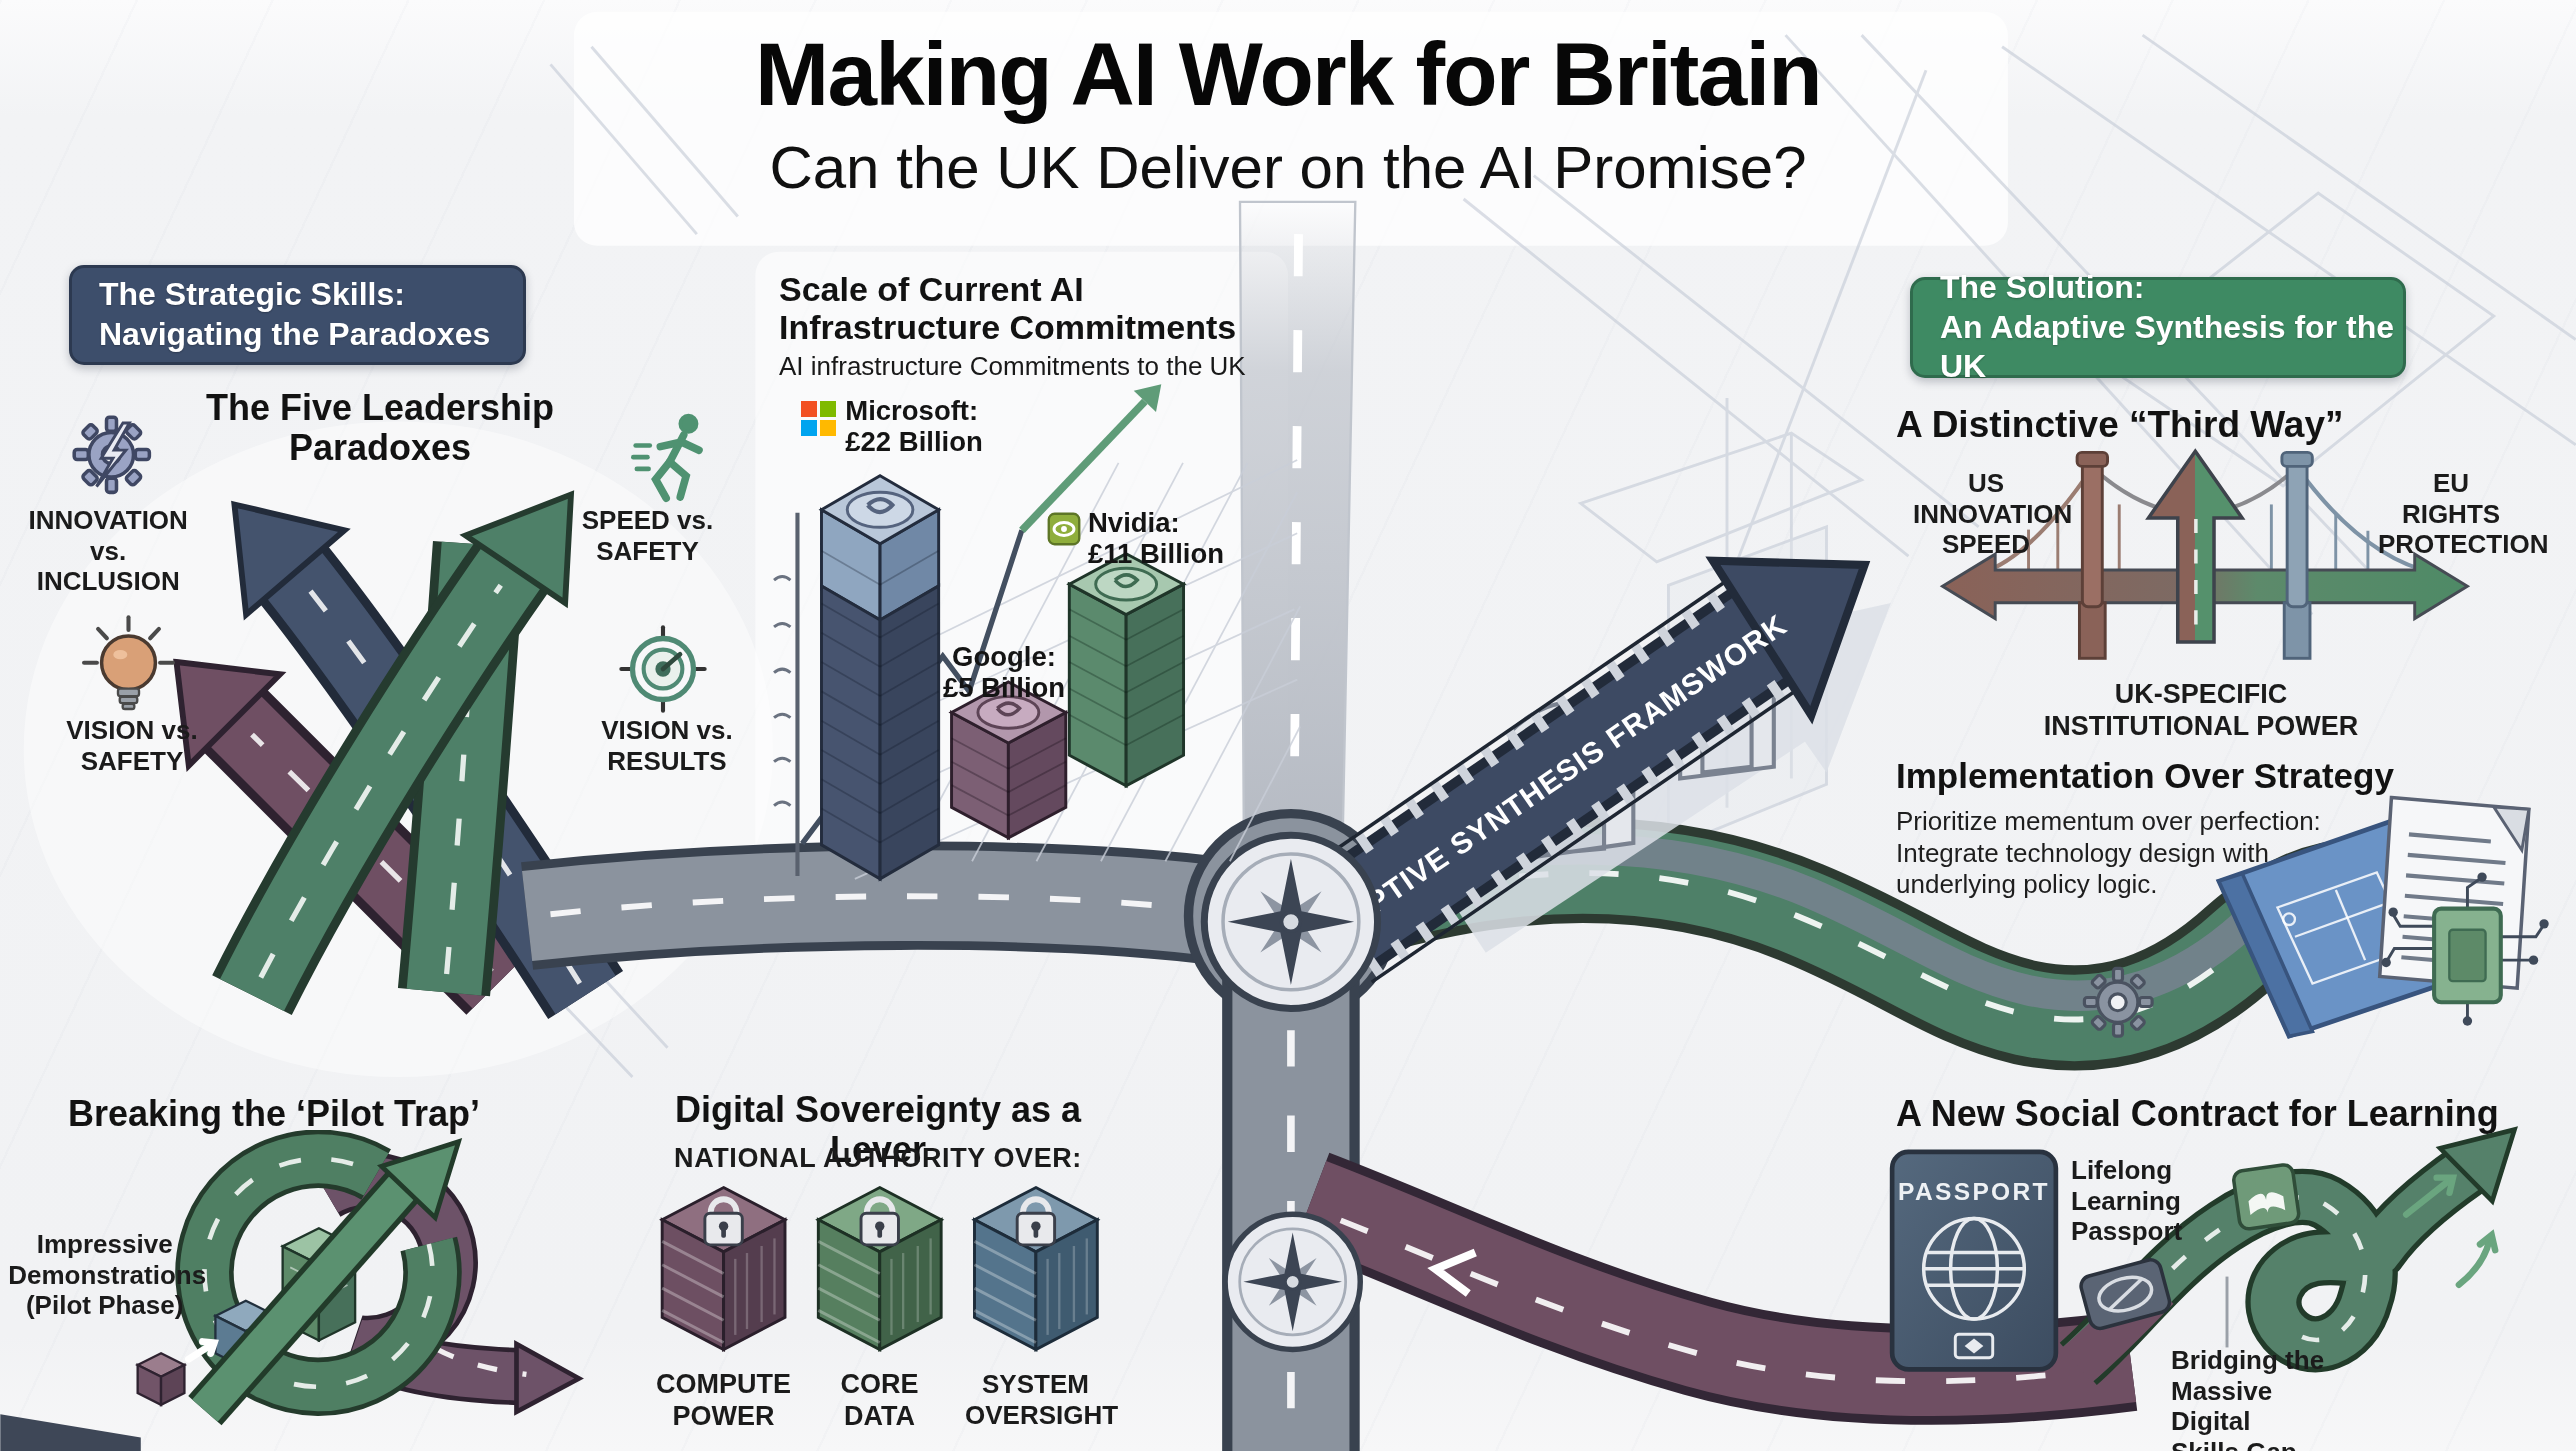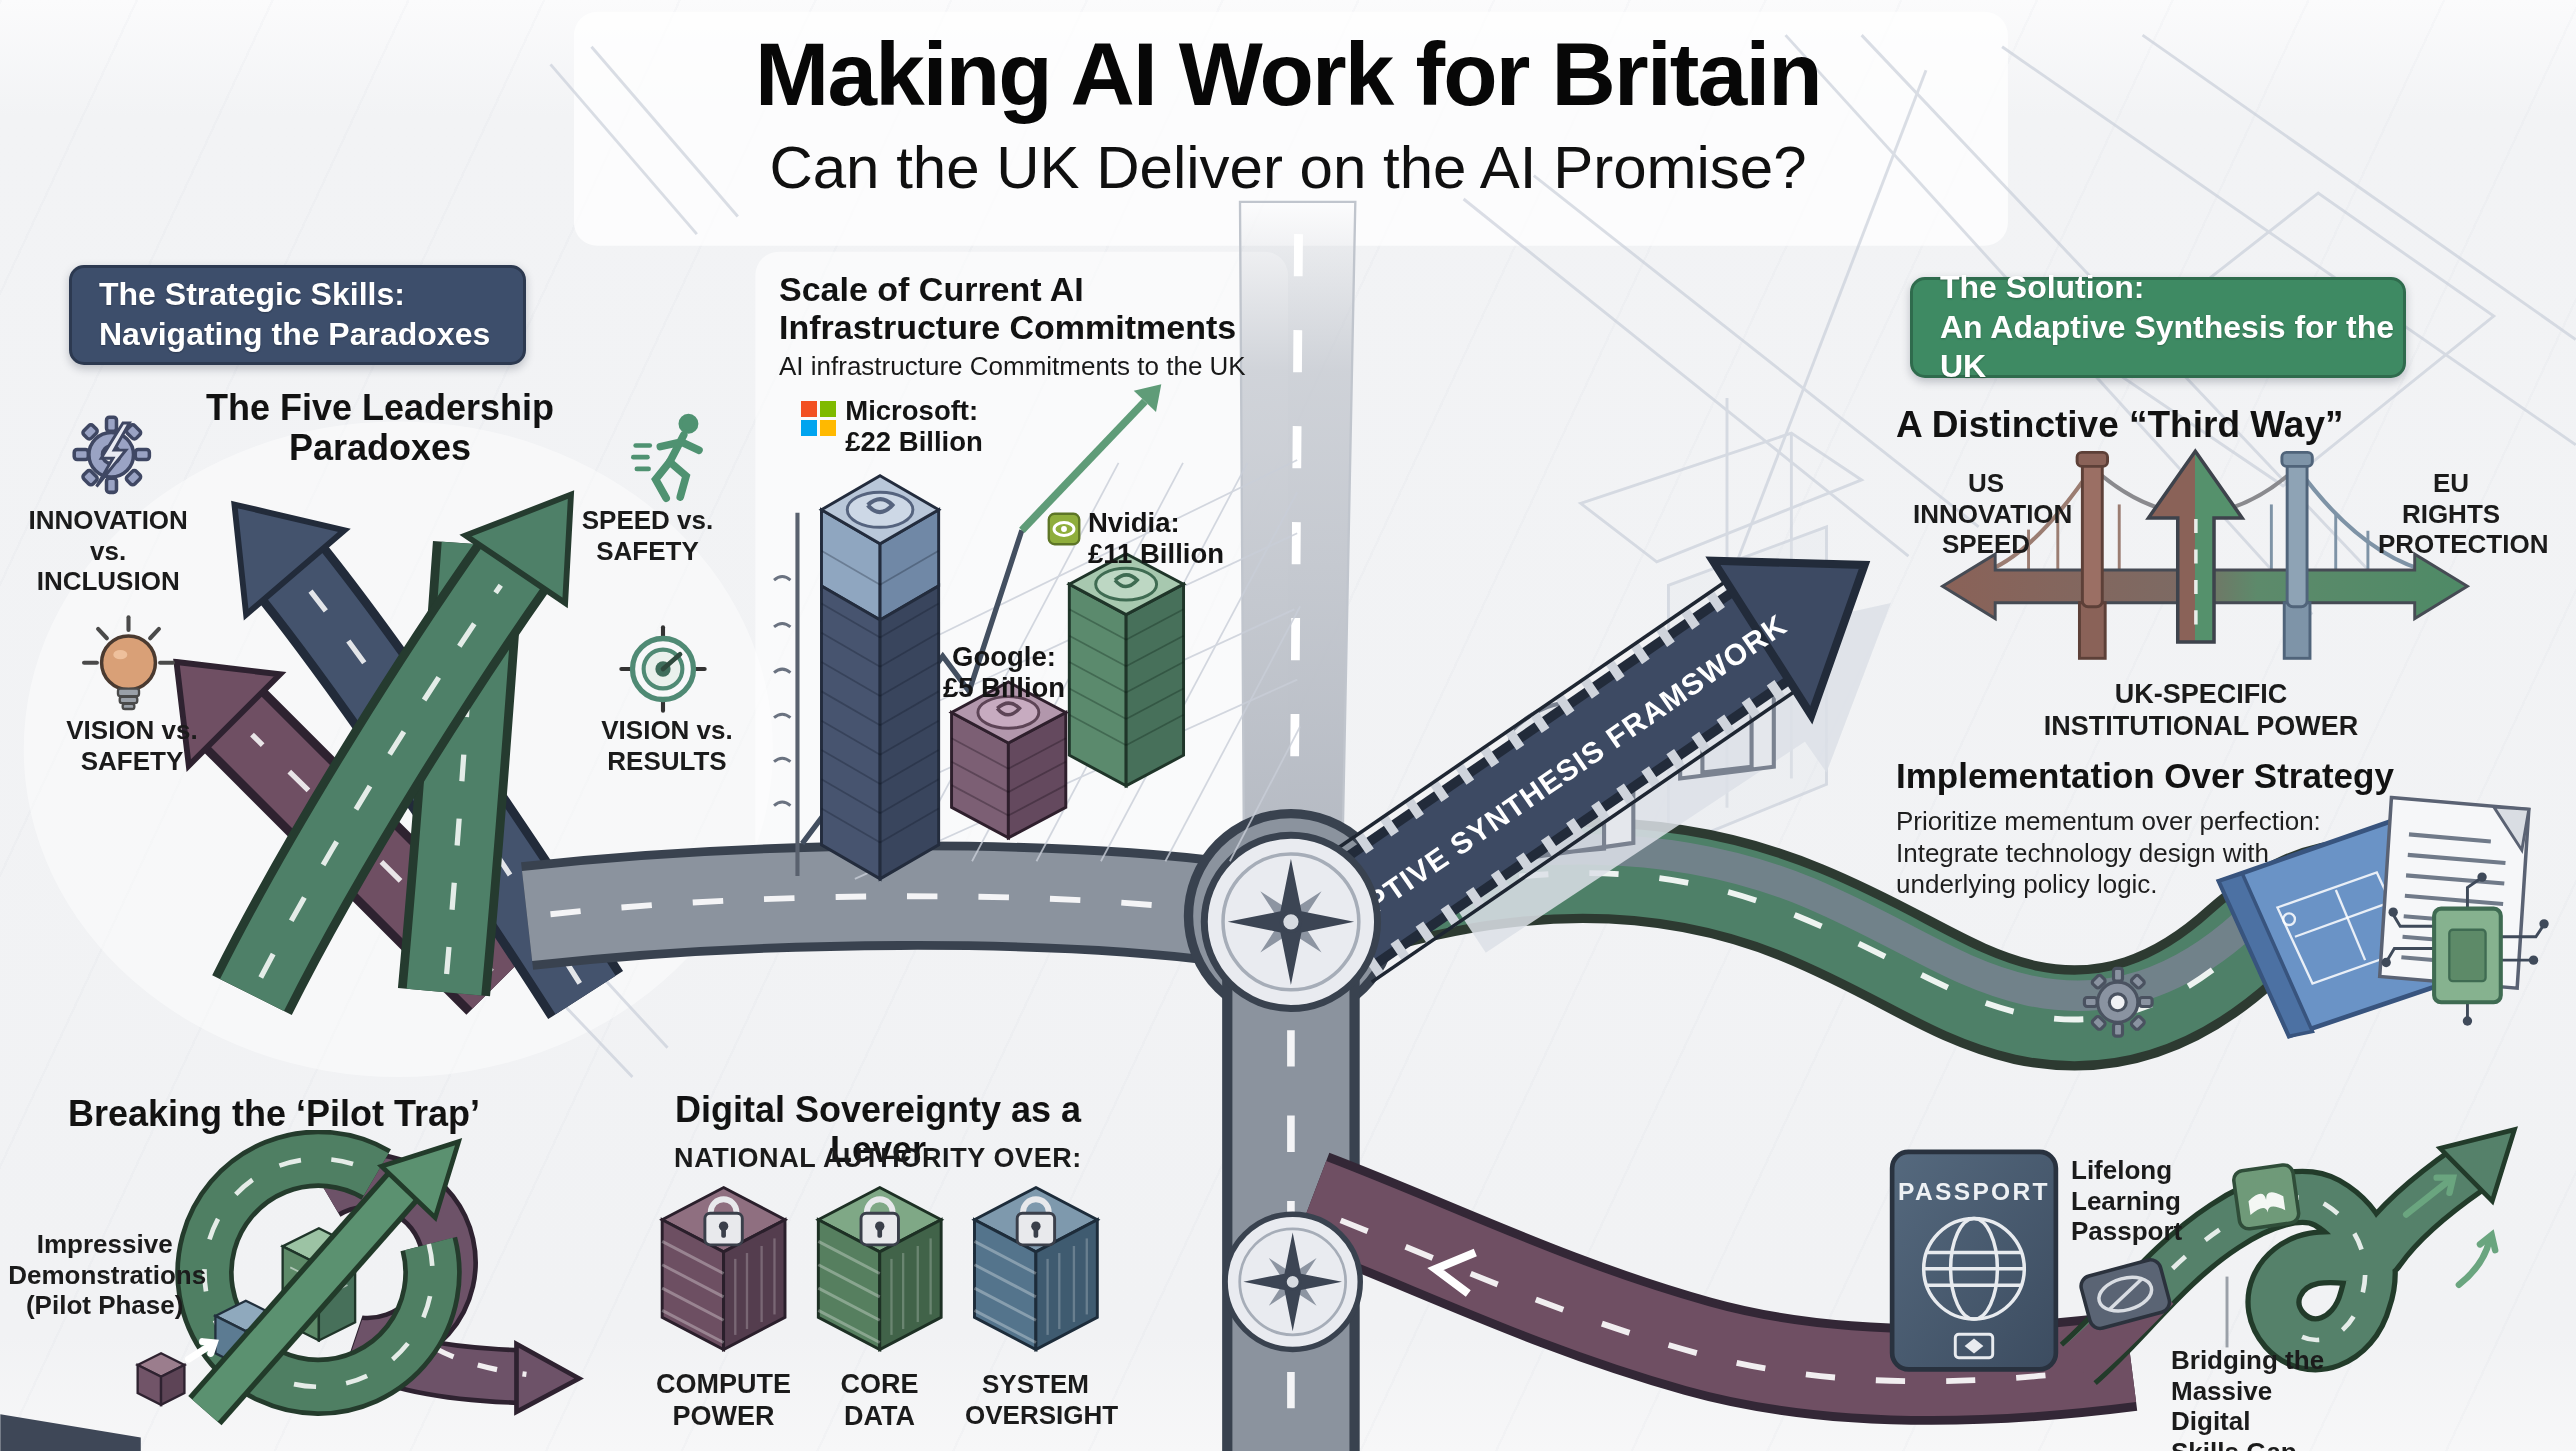--- a/index.html
+++ b/index.html
@@ -703,20 +703,21 @@
   </div>
   <div class="abs lbl" style="left:809px;top:1369px;width:141px;font-size:27px;">
     <div>CORE</div>
       <div>DATA</div>
   </div>
   <div class="abs lbl" style="left:965px;top:1369px;width:141px;font-size:26px;">
     <div>SYSTEM</div>
       <div>OVERSIGHT</div>
   </div>
 
+  <div class="abs h2" style="left:1896px;top:1094px;">A New Social Contract for Learning</div>
 
   <div class="abs" style="left:2049px;top:1112px;">
     <svg width="527" height="328" viewBox="0 0 900 560">
 
       <line x1="304" y1="281" x2="304" y2="402" stroke="#9aa0a8" stroke-width="5"></line>
 
       <path d="M 50 430 C 130 360, 200 260, 300 195 C 360 155, 430 130, 475 155 C 540 192, 560 262, 540 320 C 520 395, 445 420, 402 372 C 362 326, 390 262, 452 250 C 505 240, 545 265, 565 235 C 600 185, 655 140, 715 98" fill="none" stroke="#223b2a" stroke-width="96"></path>
       <path d="M 50 430 C 130 360, 200 260, 300 195 C 360 155, 430 130, 475 155 C 540 192, 560 262, 540 320 C 520 395, 445 420, 402 372 C 362 326, 390 262, 452 250 C 505 240, 545 265, 565 235 C 600 185, 655 140, 715 98" fill="none" stroke="#55816a" stroke-width="78"></path>
       <path d="M 55 425 C 135 355, 205 255, 305 192 C 365 152, 430 132, 472 158 C 532 195, 552 260, 533 318 C 515 388, 450 410, 410 368" fill="none" stroke="#ffffff" stroke-width="8" stroke-dasharray="30 44" opacity="0.85"></path>
 

